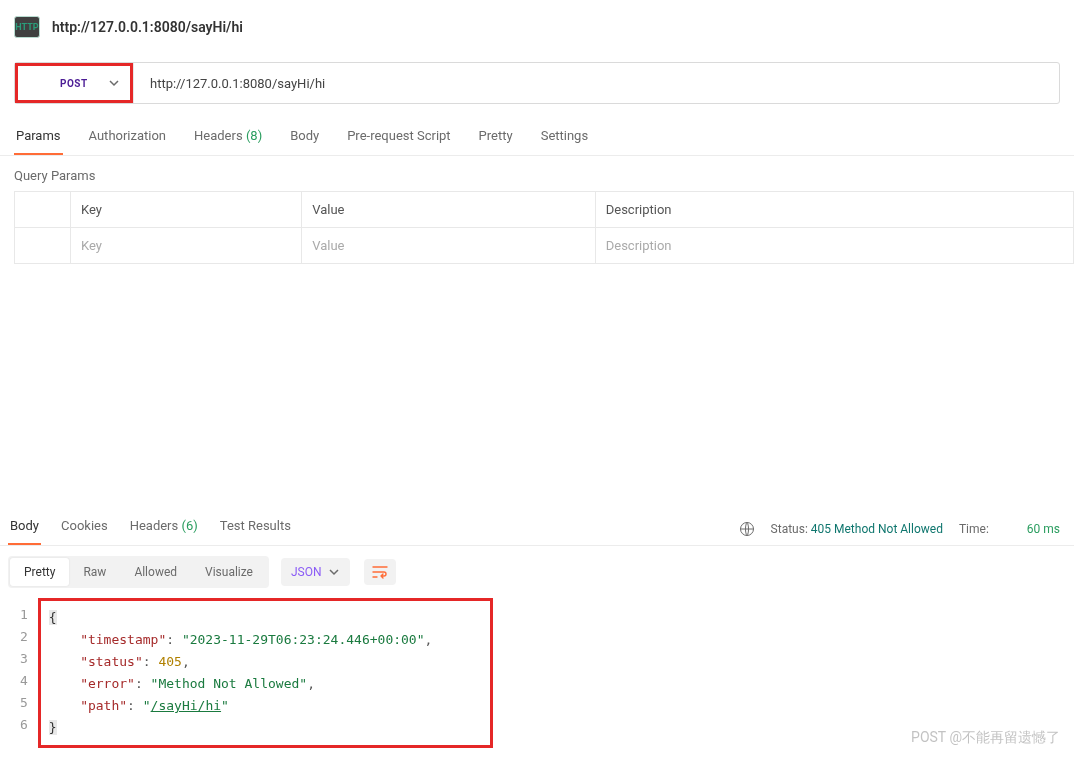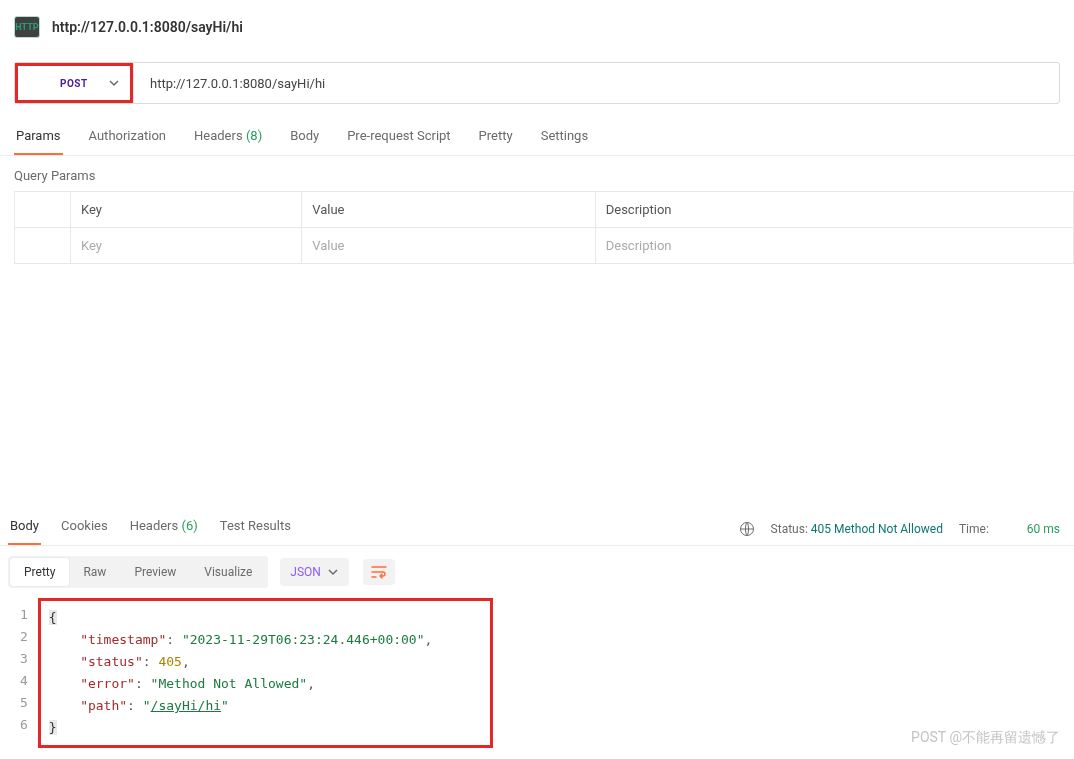--- a/index.html
+++ b/index.html
@@ -310,21 +310,21 @@
         <span>Time:</span>
         <span class="time-val">60 ms</span>
       </div>
     </div>
   </div>
 
   <div class="body-toolbar">
     <div class="pill-group">
       <div class="pill active">Pretty</div>
       <div class="pill">Raw</div>
-      <div class="pill">Preview</div>
+      <div class="pill">Allowed</div>
       <div class="pill">Visualize</div>
     </div>
     <div class="format-select">
       <span>JSON</span>
       <svg class="chevron-down" viewBox="0 0 12 12">
           <path d="M2 4l4 4 4-4" stroke="#6b6b6b" stroke-width="1.5" fill="none"></path>
         </svg>
     </div>
     <div class="wrap-btn">
       <svg width="16" height="14" viewBox="0 0 16 14">

